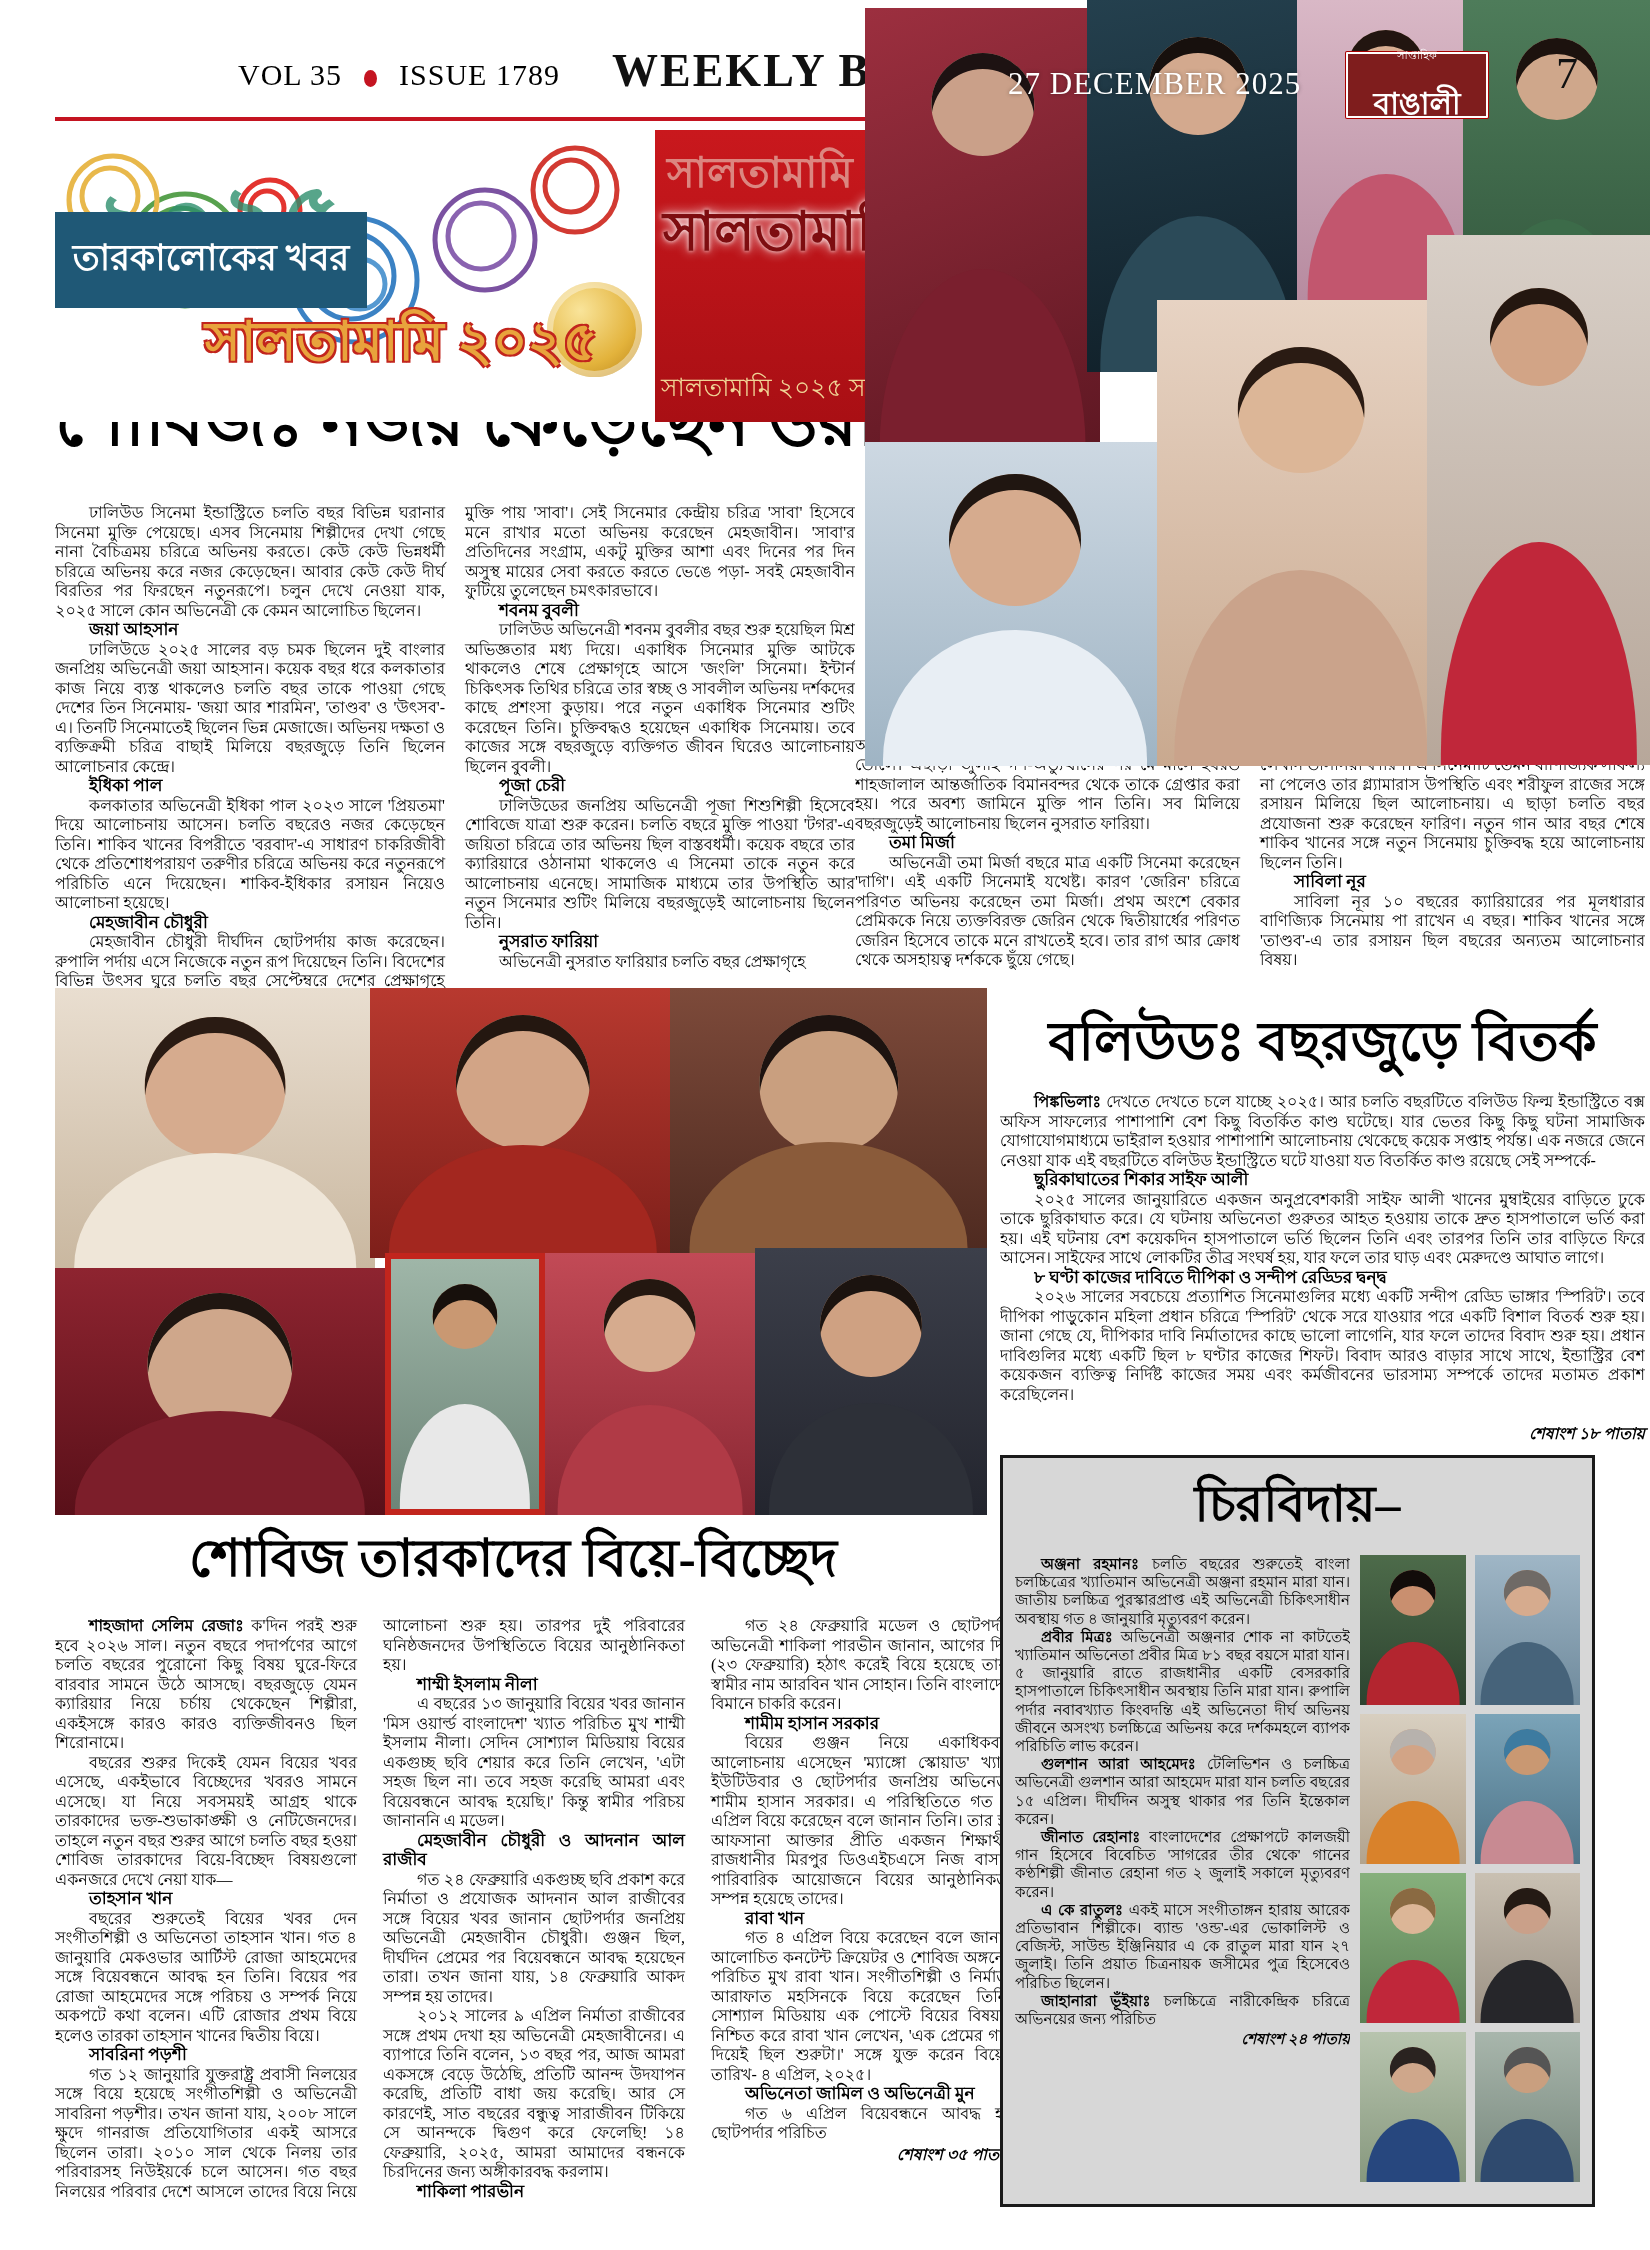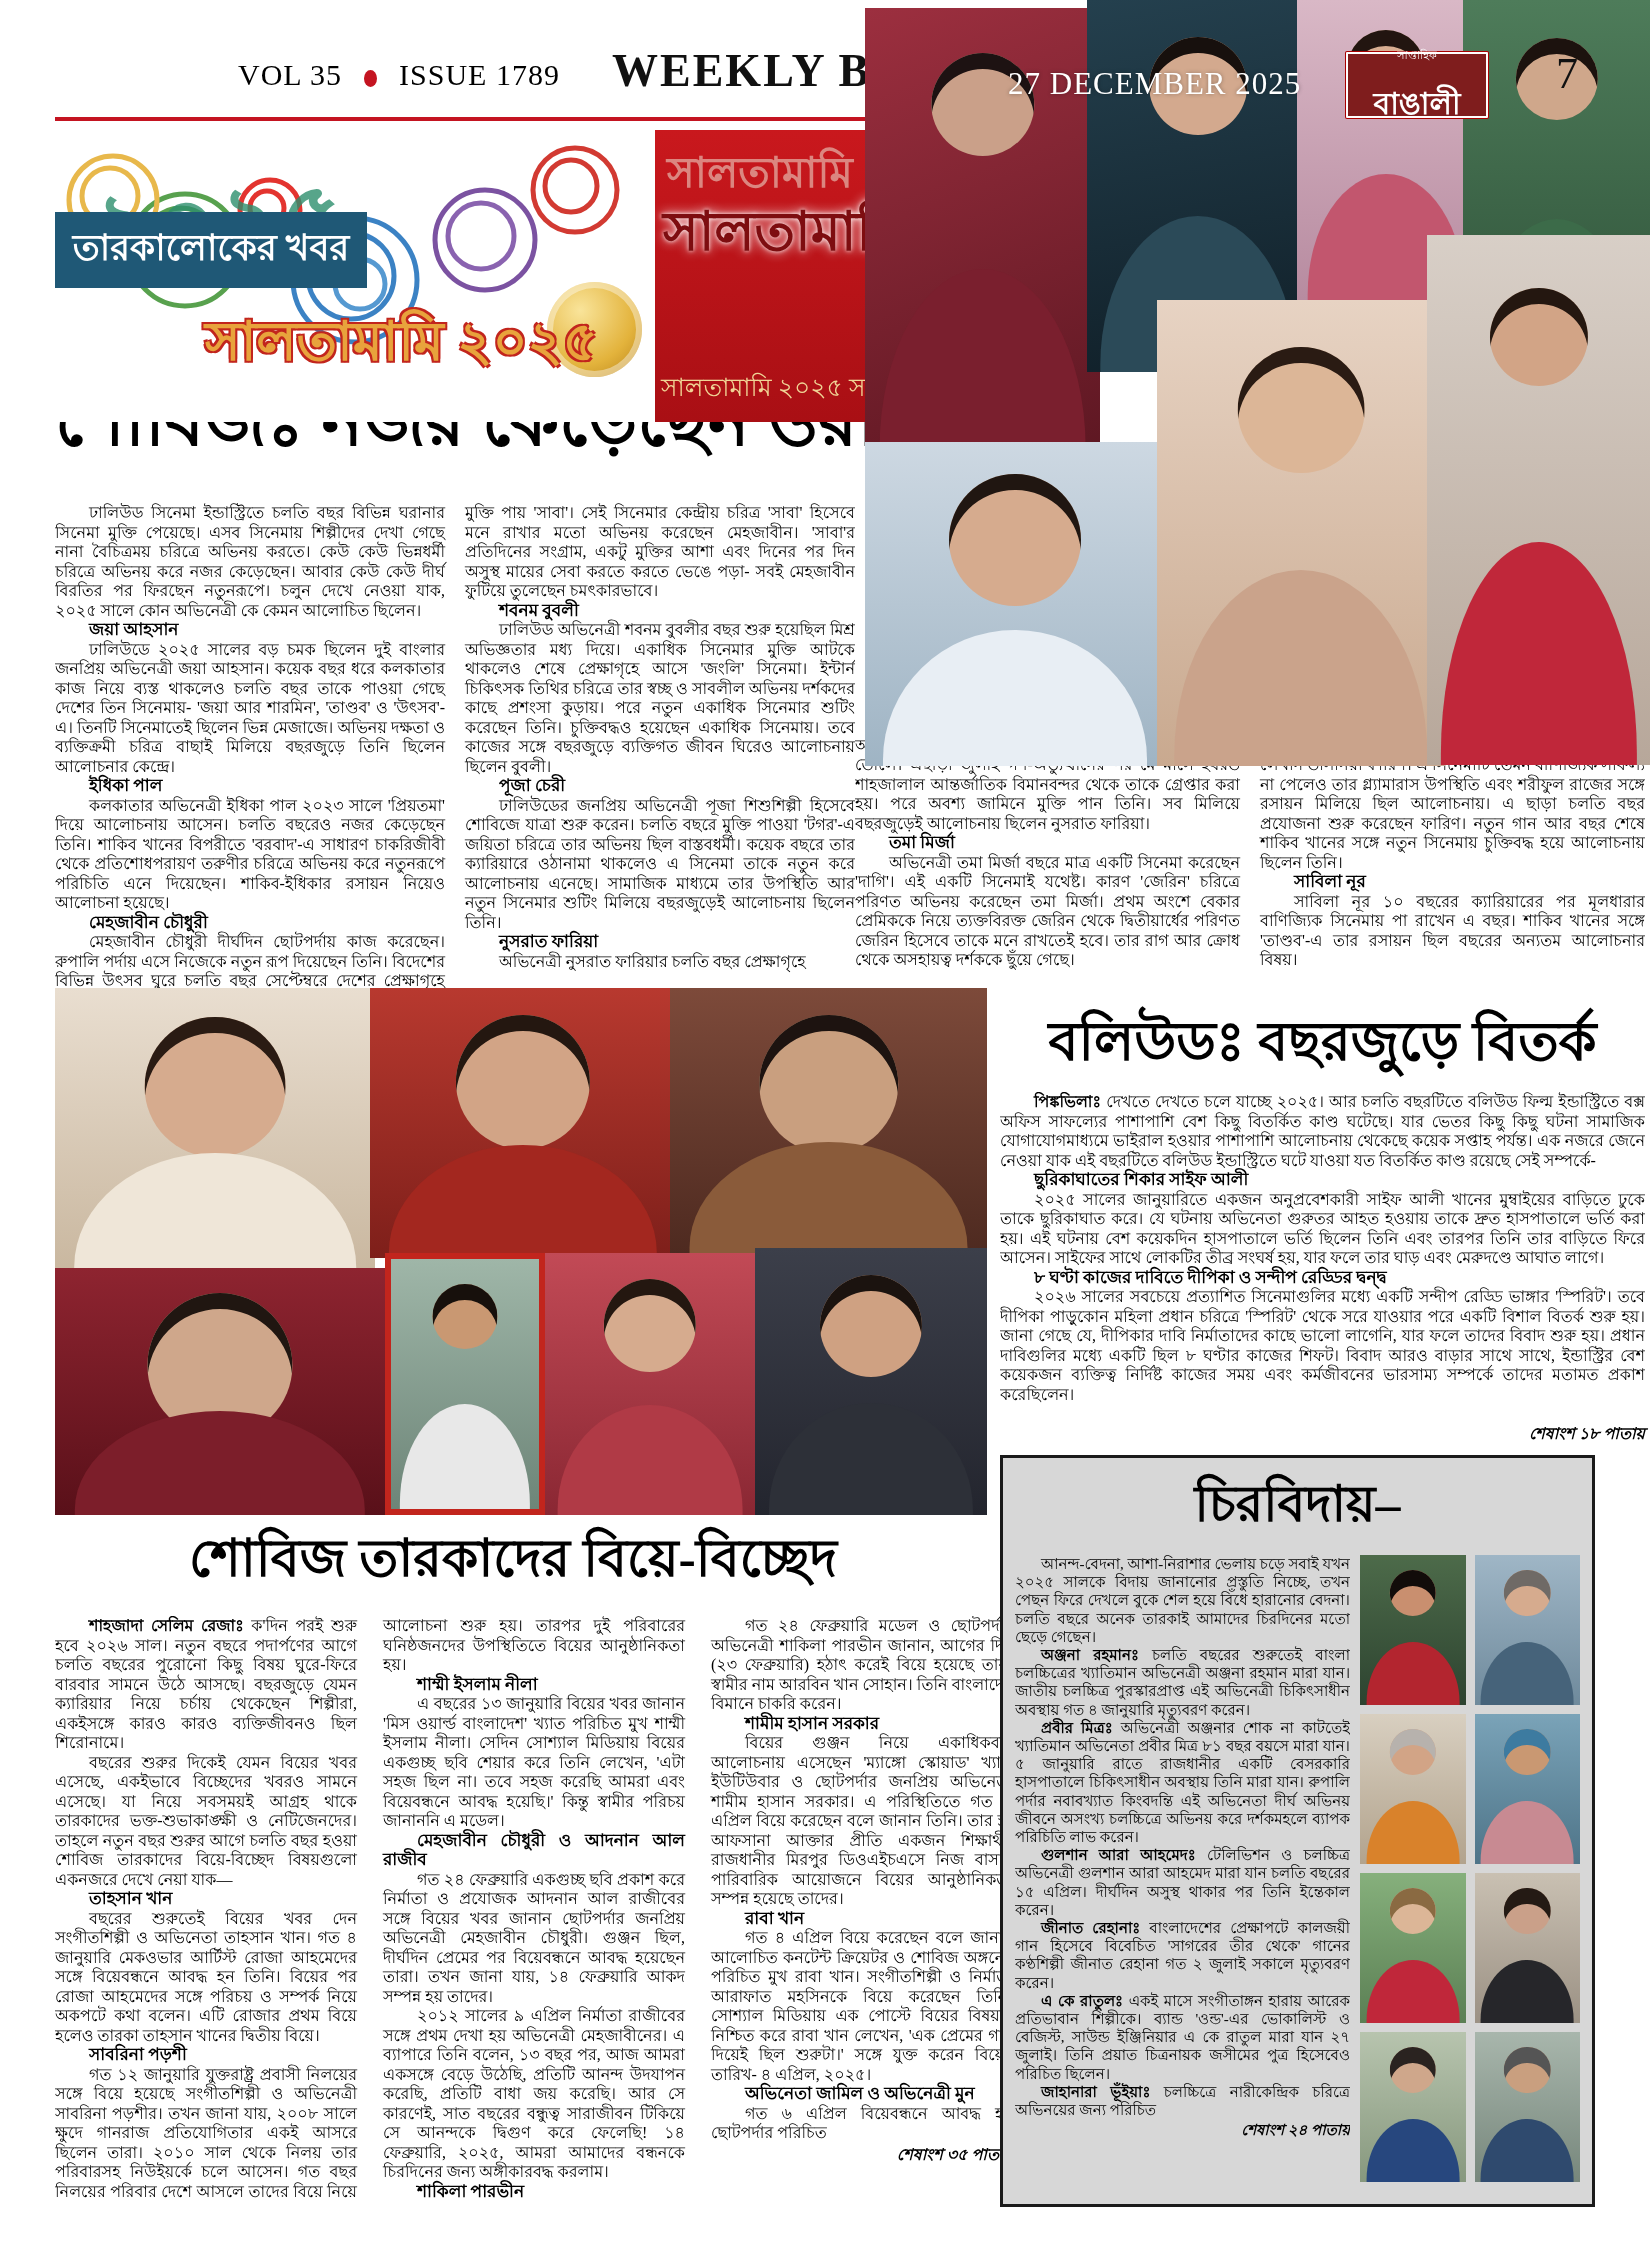--- a/index.html
+++ b/index.html
@@ -14,21 +14,21 @@
   .logo{left:1346px;top:52px;width:138px;height:62px;background:#7f1d1d;border:2px solid #fff;border-radius:1px;z-index:30;
         display:flex;flex-direction:column;align-items:center;justify-content:center;box-shadow:0 0 0 1px #a00;}
   .logo .logo-top{font-size:11px;color:#fff;line-height:11px;}
   .logo .logo-main{font-size:30px;font-weight:bold;color:#fff;line-height:32px;margin-top:27px;}
   .page-no{left:1556px;top:48px;font-size:44px;color:#111;z-index:30;}
   .red-rule{left:55px;top:117px;width:1595px;height:4px;background:#c41421;z-index:0;}
   
   .banner{left:55px;top:130px;width:932px;height:292px;background:#fff;overflow:hidden;z-index:2;}
   .banner svg{position:absolute;left:0;top:0;}
   .banner-red{position:absolute;left:600px;top:0;width:332px;height:292px;background:linear-gradient(180deg,#c9181d,#a90f14);}
-  .banner-label{position:absolute;left:0;top:82px;width:312px;height:76px;background:#1f5876;color:#fff;
+  .banner-label{position:absolute;left:0;top:82px;width:312px;height:96px;background:#1f5876;color:#fff;
         display:flex;align-items:center;justify-content:center;font-size:36px;font-weight:bold;z-index:3;}
   .ghost-year{position:absolute;left:38px;top:18px;font-size:96px;font-weight:bold;color:#2e8f6e;opacity:.8;transform:rotate(-3deg);z-index:1;}
   .outline-slogan{position:absolute;left:150px;top:170px;font-size:54px;font-weight:bold;color:#e8a33c;z-index:2;
         text-shadow:2px 2px 0 #c2251d,-2px -2px 0 #c2251d,2px -2px 0 #c2251d,-2px 2px 0 #c2251d;}
   .coin{position:absolute;left:492px;top:152px;width:95px;height:95px;border-radius:50%;
         background:radial-gradient(circle at 35% 30%,#f9e49a,#e3b33c 60%,#b67f16);box-shadow:inset 0 0 0 6px rgba(255,255,255,.4);z-index:1;}
   .slogan-ghost{position:absolute;left:612px;top:10px;font-size:42px;font-weight:bold;color:#e09a92;opacity:.85;white-space:nowrap;}
   .slogan-main{position:absolute;left:608px;top:60px;font-size:54px;font-weight:bold;color:#7e0d10;white-space:nowrap;
         text-shadow:0 0 12px rgba(255,255,255,.95),0 0 4px rgba(255,255,255,.9);}
   .slogan-row{position:absolute;left:606px;top:238px;font-size:25px;color:#f0d596;white-space:nowrap;}
@@ -222,21 +222,20 @@
         <h4 class="sec-head">অভিনেতা জামিল ও অভিনেত্রী মুন</h4>
         <p class="para">গত ৬ এপ্রিল বিয়েবন্ধনে আবদ্ধ হন ছোটপর্দার পরিচিত</p>
       </div>
     <p class="continuation">শেষাংশ ৩৫ পাতায়</p>
   </div>
 
   <div class="abs obit">
     <div class="obit-head">চিরবিদায়–</div>
     <div class="obit-flex">
       <div class="obit-textcol">
-        <p class="para">আনন্দ-বেদনা, আশা-নিরাশার ভেলায় চড়ে সবাই যখন ২০২৫ সালকে বিদায় জানানোর প্রস্তুতি নিচ্ছে, তখন পেছন ফিরে দেখলে বুকে শেল হয়ে বিঁধে হারানোর বেদনা। চলতি বছরে অনেক তারকাই আমাদের চিরদিনের মতো ছেড়ে গেছেন।</p>
         <div>
 
             <p class="para"><b>অঞ্জনা রহমানঃ</b> <span>চলতি বছরের শুরুতেই বাংলা চলচ্চিত্রের খ্যাতিমান অভিনেত্রী অঞ্জনা রহমান মারা যান। জাতীয় চলচ্চিত্র পুরস্কারপ্রাপ্ত এই অভিনেত্রী চিকিৎসাধীন অবস্থায় গত ৪ জানুয়ারি মৃত্যুবরণ করেন।</span></p>
 
             <p class="para"><b>প্রবীর মিত্রঃ</b> <span>অভিনেত্রী অঞ্জনার শোক না কাটতেই খ্যাতিমান অভিনেতা প্রবীর মিত্র ৮১ বছর বয়সে মারা যান। ৫ জানুয়ারি রাতে রাজধানীর একটি বেসরকারি হাসপাতালে চিকিৎসাধীন অবস্থায় তিনি মারা যান। রুপালি পর্দার নবাবখ্যাত কিংবদন্তি এই অভিনেতা দীর্ঘ অভিনয় জীবনে অসংখ্য চলচ্চিত্রে অভিনয় করে দর্শকমহলে ব্যাপক পরিচিতি লাভ করেন।</span></p>
 
             <p class="para"><b>গুলশান আরা আহমেদঃ</b> <span>টেলিভিশন ও চলচ্চিত্র অভিনেত্রী গুলশান আরা আহমেদ মারা যান চলতি বছরের ১৫ এপ্রিল। দীর্ঘদিন অসুস্থ থাকার পর তিনি ইন্তেকাল করেন।</span></p>
 
             <p class="para"><b>জীনাত রেহানাঃ</b> <span>বাংলাদেশের প্রেক্ষাপটে কালজয়ী গান হিসেবে বিবেচিত 'সাগরের তীর থেকে' গানের কণ্ঠশিল্পী জীনাত রেহানা গত ২ জুলাই সকালে মৃত্যুবরণ করেন।</span></p>
 

